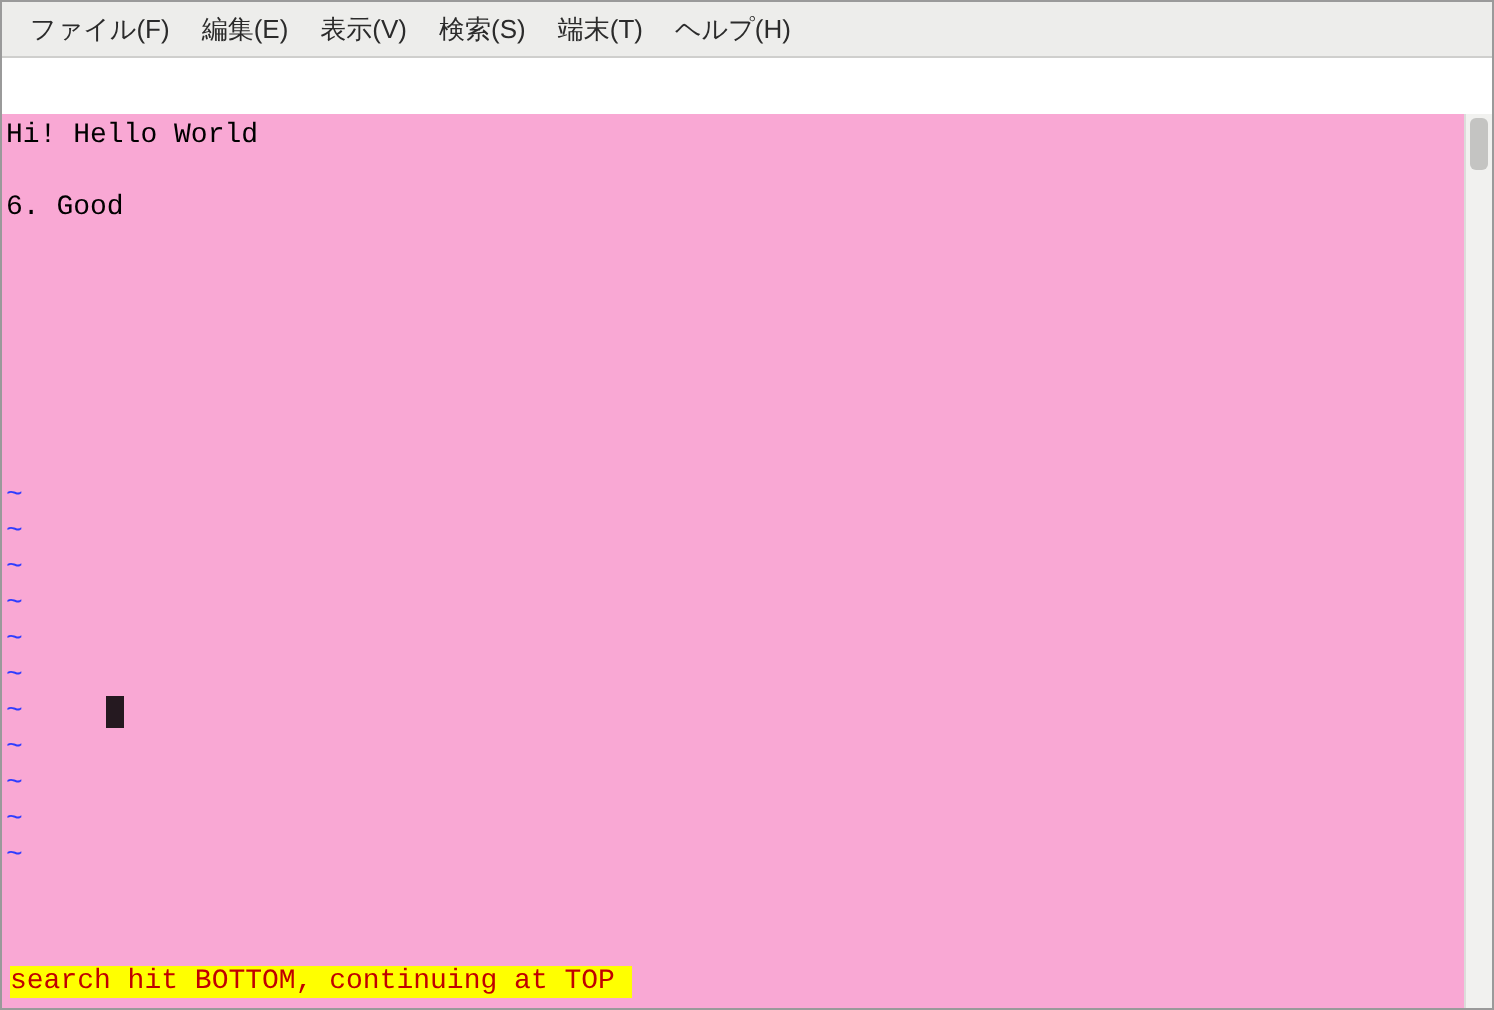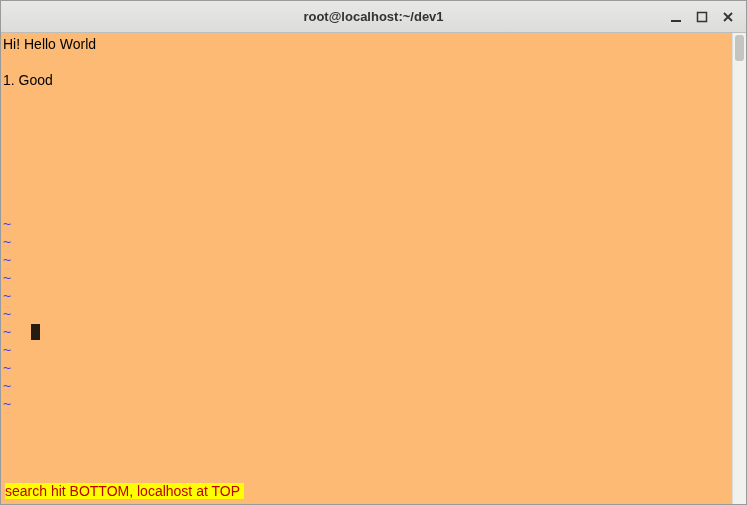--- a/index.html
+++ b/index.html
@@ -42,27 +42,28 @@
     padding: 0 6px;
     font-size: 13px; color: #2b2b2b;
   }
   .menu-item {
     padding: 3px 8px;
     cursor: pointer;
   }
   .terminal {
     flex: 1;
     position: relative;
-    background: #fdba74;
-    font-family: Liberation Sans, sans-serif;
+    background: #f9a8d4;
+    font-family: Liberation Mono, monospace;
     font-size: 14px;
     line-height: 18px;
     color: #000;
     padding: 2px 2px 2px 2px;
     overflow: hidden;
+    margin-top: 28px;
   }
   .term-scrollbar {
     position: absolute; right: 0; top: 0; bottom: 0;
     width: 14px;
     background: #f1f1ef;
     border-left: 1px solid #dcdcda;
   }
   .term-thumb {
     position: absolute; left: 2px; right: 2px; top: 2px;
     height: 26px; background: #c4c4c2;
@@ -95,68 +96,55 @@
   }
   .content-area {
     position: absolute; left: 2px; right: 16px; top: 2px; bottom: 2px;
   }
 </style>
 </head>
 <body>
 
 <div class="window">
 
-  <div class="titlebar">
-    <div class="titlebar-title">root@localhost:~/dev1</div>
-    <div class="titlebar-controls">
-      <div class="tb-btn">
-        <svg viewBox="0 0 12 12">
-            <line x1="1" y1="10" x2="11" y2="10" stroke="#333" stroke-width="2"></line>
-          </svg>
-      </div>
-      <div class="tb-btn">
-        <svg viewBox="0 0 12 12">
-            <rect x="1.5" y="1.5" width="9" height="9" fill="none" stroke="#333" stroke-width="1.5"></rect>
-          </svg>
-      </div>
-      <div class="tb-btn">
-        <svg viewBox="0 0 12 12">
-            <line x1="2" y1="2" x2="10" y2="10" stroke="#333" stroke-width="1.8"></line>
-            <line x1="10" y1="2" x2="2" y2="10" stroke="#333" stroke-width="1.8"></line>
-          </svg>
-      </div>
-    </div>
+
+  <div class="menubar">
+    <div class="menu-item">ファイル(F)</div>
+    <div class="menu-item">編集(E)</div>
+    <div class="menu-item">表示(V)</div>
+    <div class="menu-item">検索(S)</div>
+    <div class="menu-item">端末(T)</div>
+    <div class="menu-item">ヘルプ(H)</div>
   </div>
-
 
   <div class="terminal">
     <div class="content-area">
       <div class="line">Hi! Hello World</div>
       <div class="line"></div>
-      <div class="line">1. Good</div>
+      <div class="line">6. Good</div>
       <div class="line"></div>
       <div class="line"></div>
       <div class="line"></div>
       <div class="line"></div>
       <div class="line"></div>
       <div class="line"></div>
       <div class="line"> </div>
       <div class="line tilde">~</div>
       <div class="line tilde">~</div>
       <div class="line tilde">~</div>
       <div class="line tilde">~</div>
       <div class="line tilde">~</div>
       <div class="line tilde">~</div>
       <div class="line"><span class="tilde">~</span>     <span class="cursor-block"></span></div>
       <div class="line tilde">~</div>
       <div class="line tilde">~</div>
       <div class="line tilde">~</div>
       <div class="line tilde">~</div>
 
-      <div class="status-line"><span class="hl-yellow">search hit BOTTOM, localhost at TOP </span></div>
+      <div class="status-line"><span class="hl-yellow">search hit BOTTOM, continuing at TOP </span></div>
     </div>
 
     <div class="term-scrollbar">
       <div class="term-thumb"></div>
     </div>
   </div>
 
 </div>
 
 </body></html>

